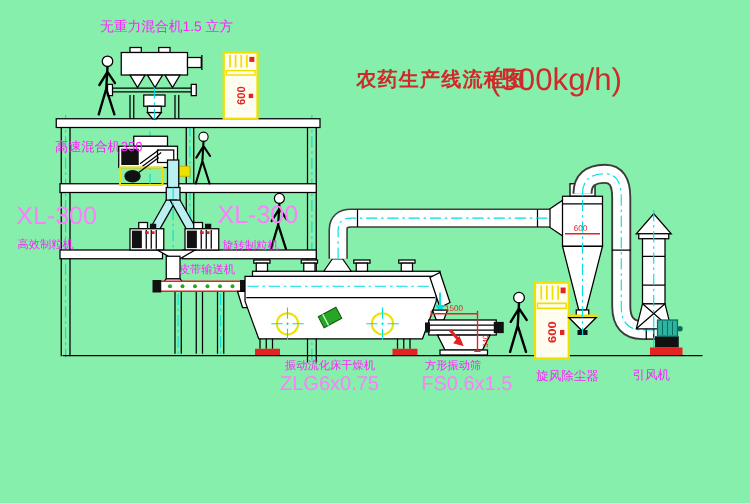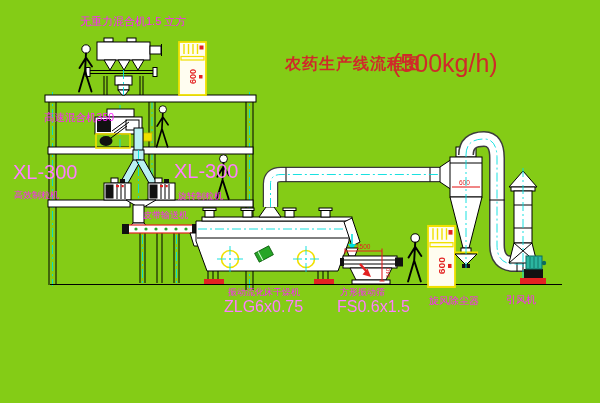--- a/index.html
+++ b/index.html
@@ -1,16 +1,16 @@
 <!DOCTYPE html>
 <html><head>
 <meta charset="utf-8">
 <style>
   html,body{margin:0;padding:0;background:#fff;}
-  #stage{position:relative;width:600px;height:403px;background:#84cc16;overflow:hidden;}
+  #stage{position:relative;width:600px;height:403px;background:#86efac;overflow:hidden;}
   svg{display:block;}
   text{font-family:"Liberation Sans","DejaVu Sans",sans-serif;}
   .k{fill:#ffffff;stroke:#000;stroke-width:1;}
   .kn{fill:none;stroke:#000;stroke-width:1;}
   .blk{fill:#111;stroke:none;}
   .cl{fill:none;stroke:#00dede;stroke-width:.9;stroke-dasharray:9 3 2 3;}
   .red{fill:#e32222;stroke:none;}
   .rln{fill:none;stroke:#e32222;stroke-width:1.1;}
   .duct{fill:#baf0f2;stroke:#000;stroke-width:1;}
   .pipeD{fill:none;stroke:#3c3c3c;stroke-linejoin:round;}

